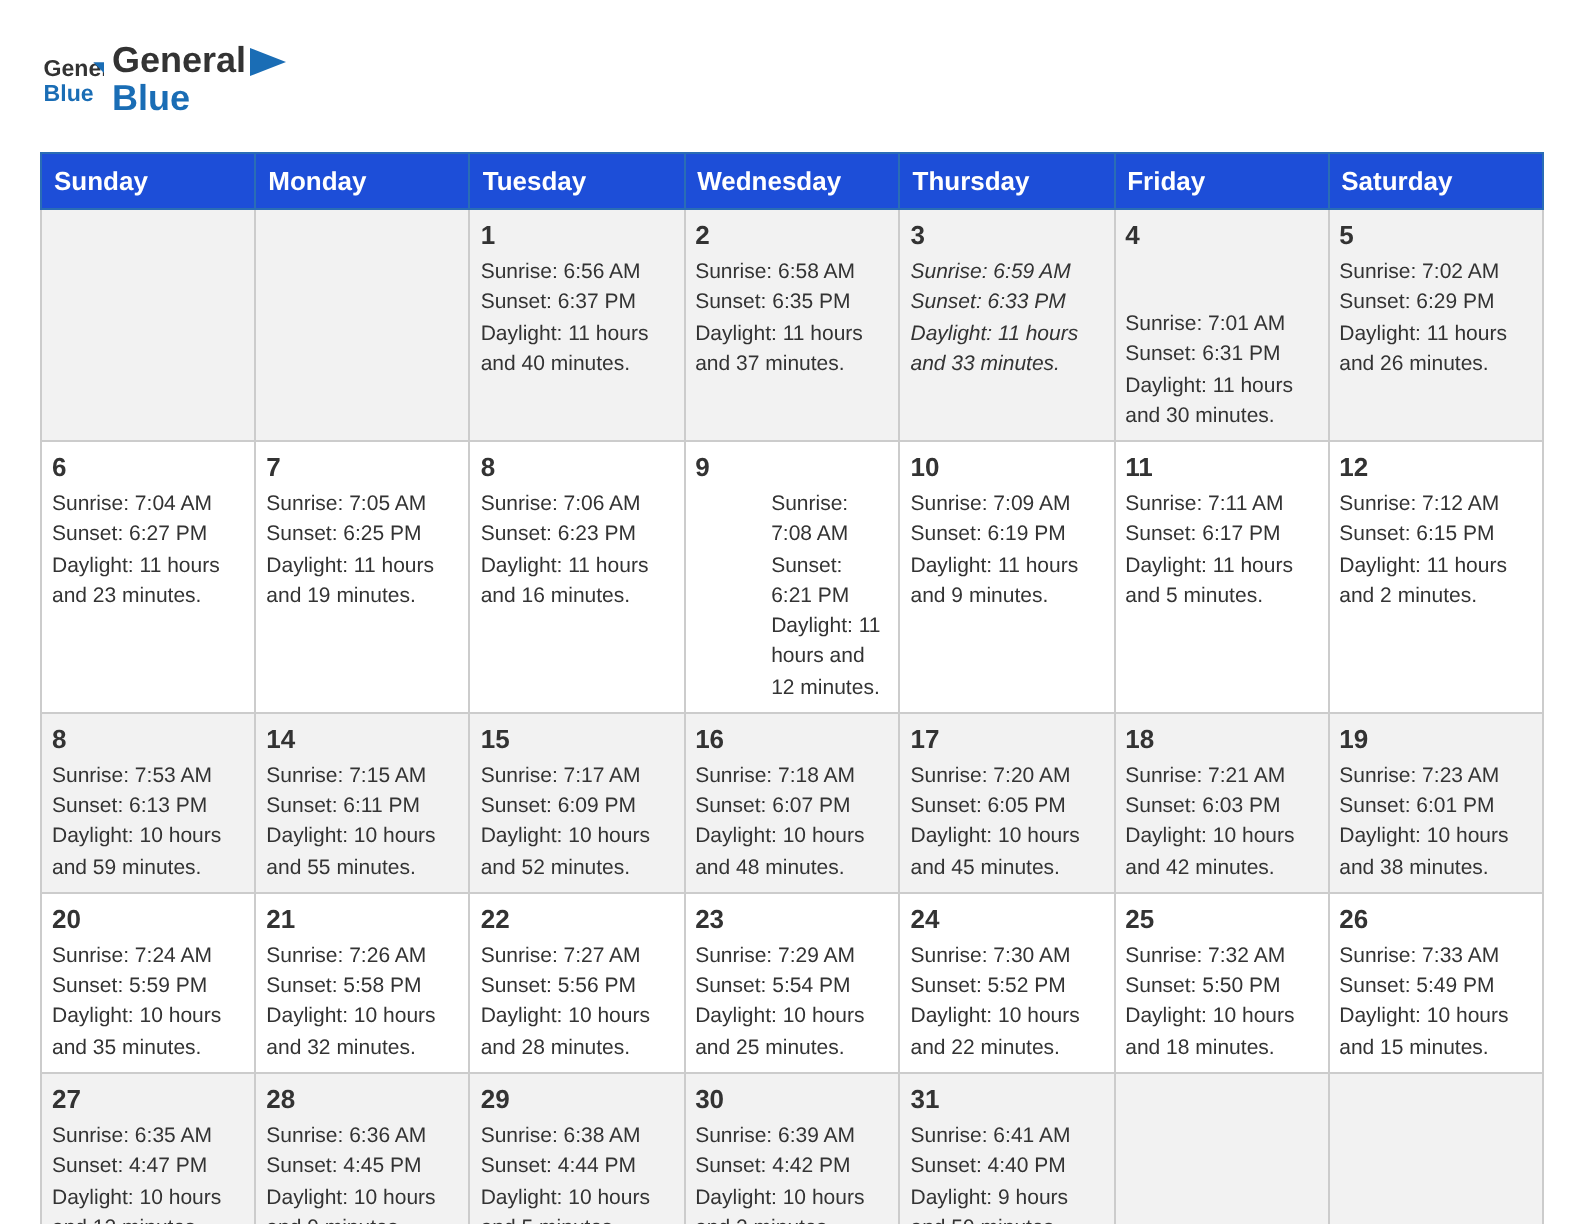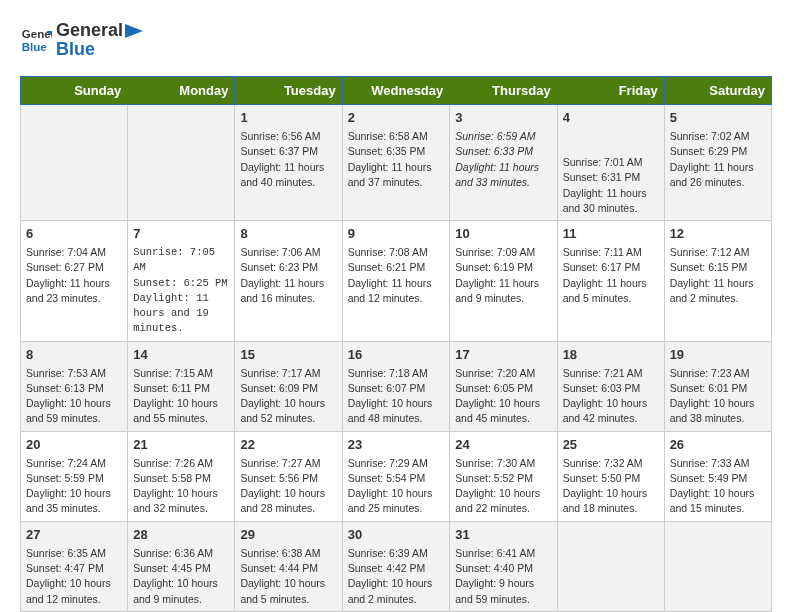--- a/index.html
+++ b/index.html
@@ -37,23 +37,23 @@
     .location {
       font-size: 16px;
       color: #555;
     }
     table {
       width: 100%;
       border-collapse: collapse;
       font-size: 11px;
     }
     thead tr th {
-      background-color: #4d7c0f;
+      background-color: #1d4ed8;
       color: #fff;
-      text-align: right;
+      text-align: left;
       padding: 6px 6px;
       font-size: 13px;
       font-weight: 600;
       border: 1px solid #2a6db5;
     }
     tbody tr td {
       border: 1px solid #ccc;
       vertical-align: top;
       padding: 4px 5px;
       min-height: 80px;
@@ -159,33 +159,33 @@
       </tr>
       <tr>
         <td>
           <span class="day-num">6</span>
           <div class="day-detail" style="white-space: pre-line;">Sunrise: 7:04 AM
 Sunset: 6:27 PM
 Daylight: 11 hours and 23 minutes.</div>
         </td>
         <td>
           <span class="day-num">7</span>
-          <div class="day-detail" style="white-space: pre-line; font-family: Liberation Mono, monospace;">Sunrise: 7:05 AM
+          <div class="day-detail" style="white-space: pre-line;">Sunrise: 7:05 AM
 Sunset: 6:25 PM
 Daylight: 11 hours and 19 minutes.</div>
         </td>
         <td>
           <span class="day-num">8</span>
           <div class="day-detail" style="white-space: pre-line;">Sunrise: 7:06 AM
 Sunset: 6:23 PM
 Daylight: 11 hours and 16 minutes.</div>
         </td>
         <td>
           <span class="day-num">9</span>
-          <div class="day-detail" style="white-space: pre-line;">Sunrise: 7:08 AM
+          <div class="day-detail" style="white-space: pre-line; margin-left: 38px;">Sunrise: 7:08 AM
 Sunset: 6:21 PM
 Daylight: 11 hours and 12 minutes.</div>
         </td>
         <td>
           <span class="day-num">10</span>
           <div class="day-detail" style="white-space: pre-line;">Sunrise: 7:09 AM
 Sunset: 6:19 PM
 Daylight: 11 hours and 9 minutes.</div>
         </td>
         <td>

